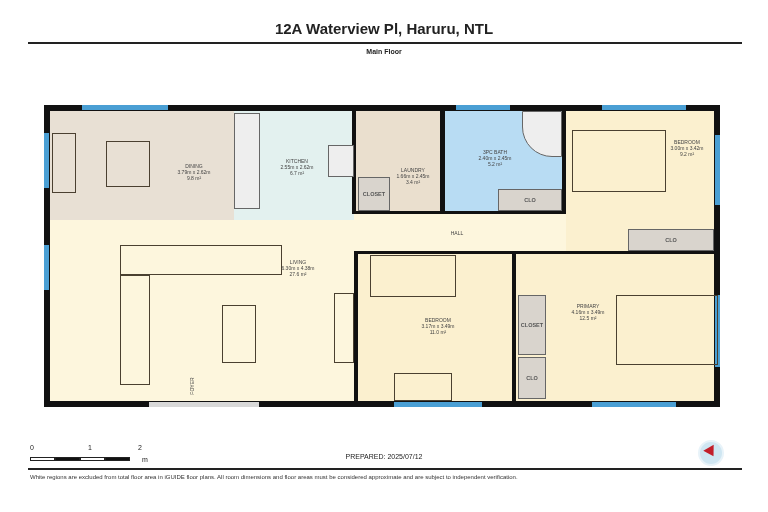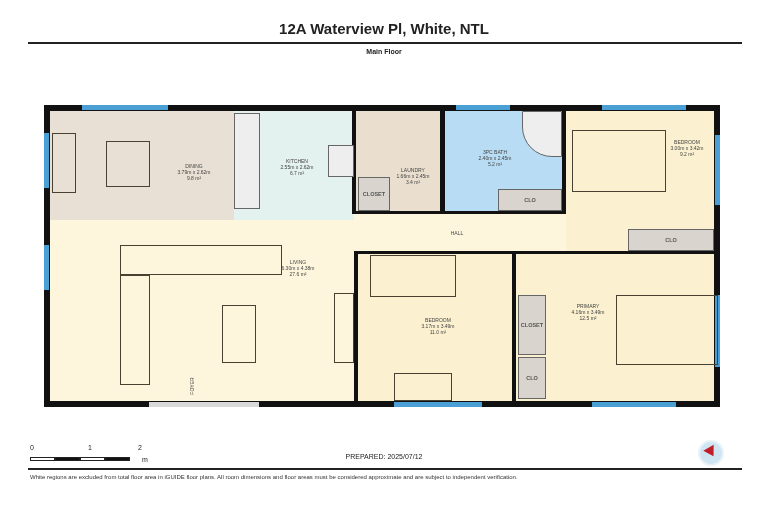--- a/index.html
+++ b/index.html
@@ -20,21 +20,21 @@
   .scale .seg{position:absolute;top:13px;height:4px;border:1px solid #222;box-sizing:border-box;}
   .scale .n{position:absolute;top:0;font-size:7px;}
   .prepared{position:absolute;top:453px;left:0;width:768px;text-align:center;font-size:7px;}
   .disclaimer{position:absolute;top:474px;left:30px;font-size:6px;color:#333;}
   .compass{position:absolute;left:698px;top:440px;width:22px;height:22px;border-radius:50%;background:#cfe6f2;border:2px solid #e8f3f9;}
   .compass:after{content:"";position:absolute;left:5px;top:5px;border-left:6px solid transparent;border-right:6px solid transparent;border-top:10px solid #c21e2a;transform:rotate(-30deg);}
 </style>
 </head>
 <body>
 
-<div class="title">12A Waterview Pl, White, NTL</div>
+<div class="title">12A Waterview Pl, Haruru, NTL</div>
 <div class="rule" style="top:42px"></div>
 <div class="subtitle">Main Floor</div>
 
 <div class="plan">
 
   <div class="room" style="left:0;top:0;width:190px;height:115px;background:#e8e0d4;"></div>
   <div class="room" style="left:190px;top:0;width:120px;height:115px;background:#e3f1ef;"></div>
   <div class="room" style="left:310px;top:0;width:88px;height:108px;background:#eadfce;"></div>
   <div class="room" style="left:400px;top:0;width:120px;height:108px;background:#b8dcf3;"></div>
   <div class="room" style="left:522px;top:0;width:154px;height:146px;background:#fbf0cf;"></div>

